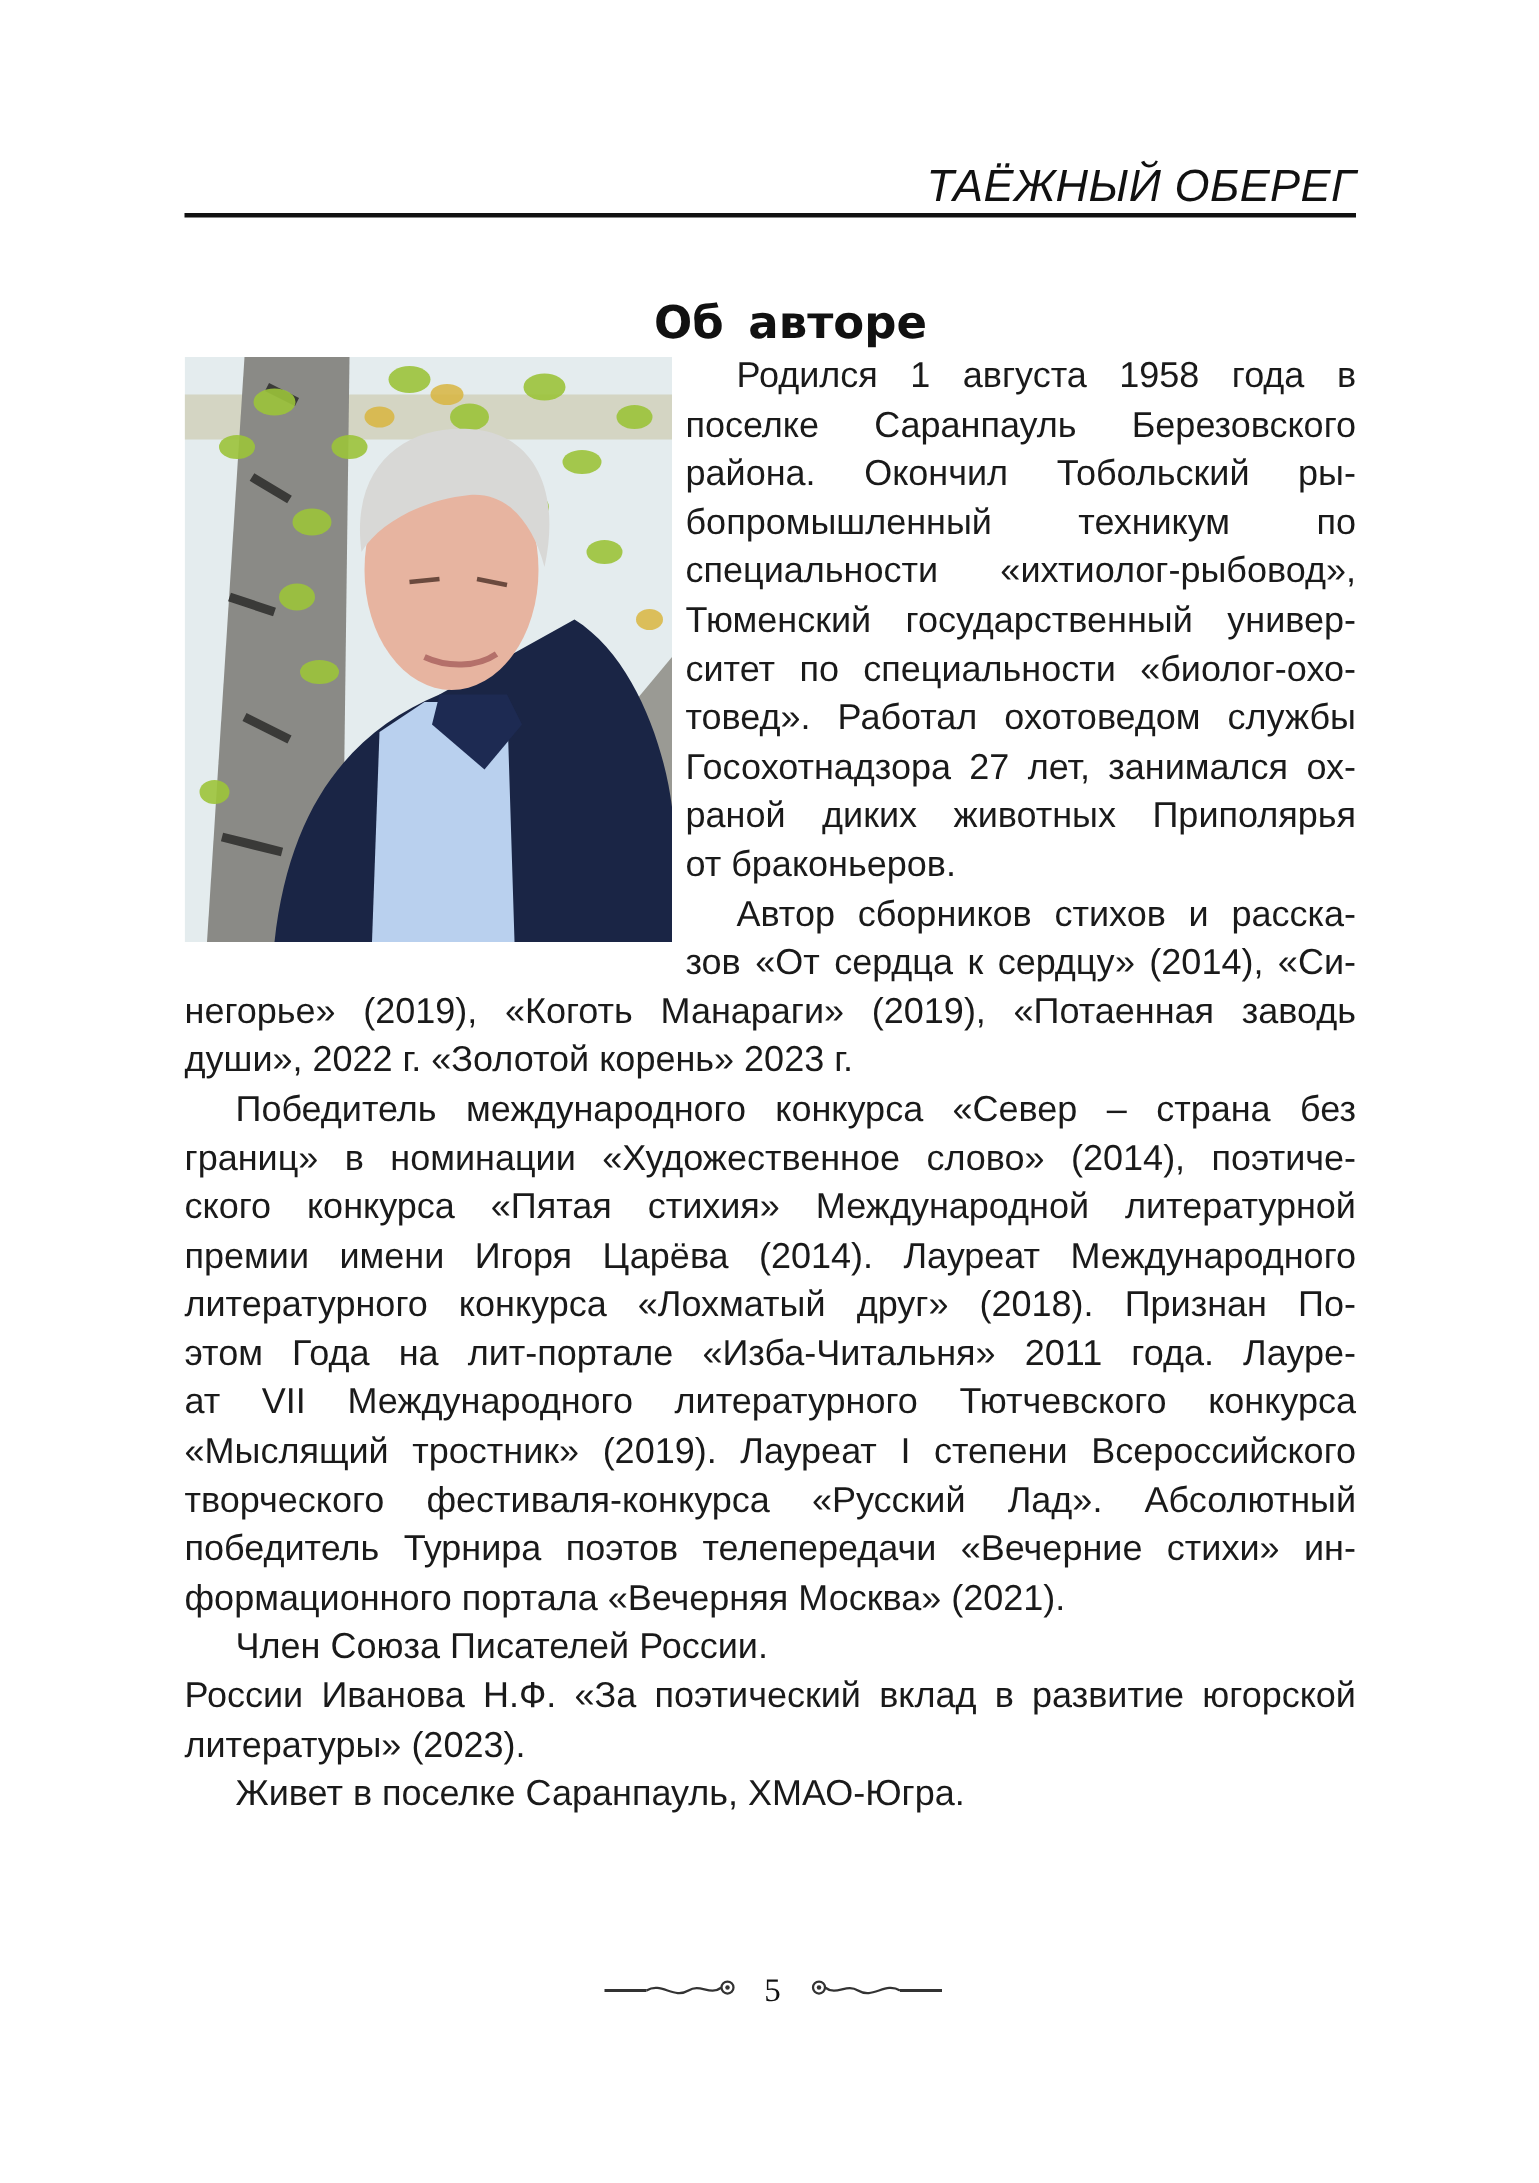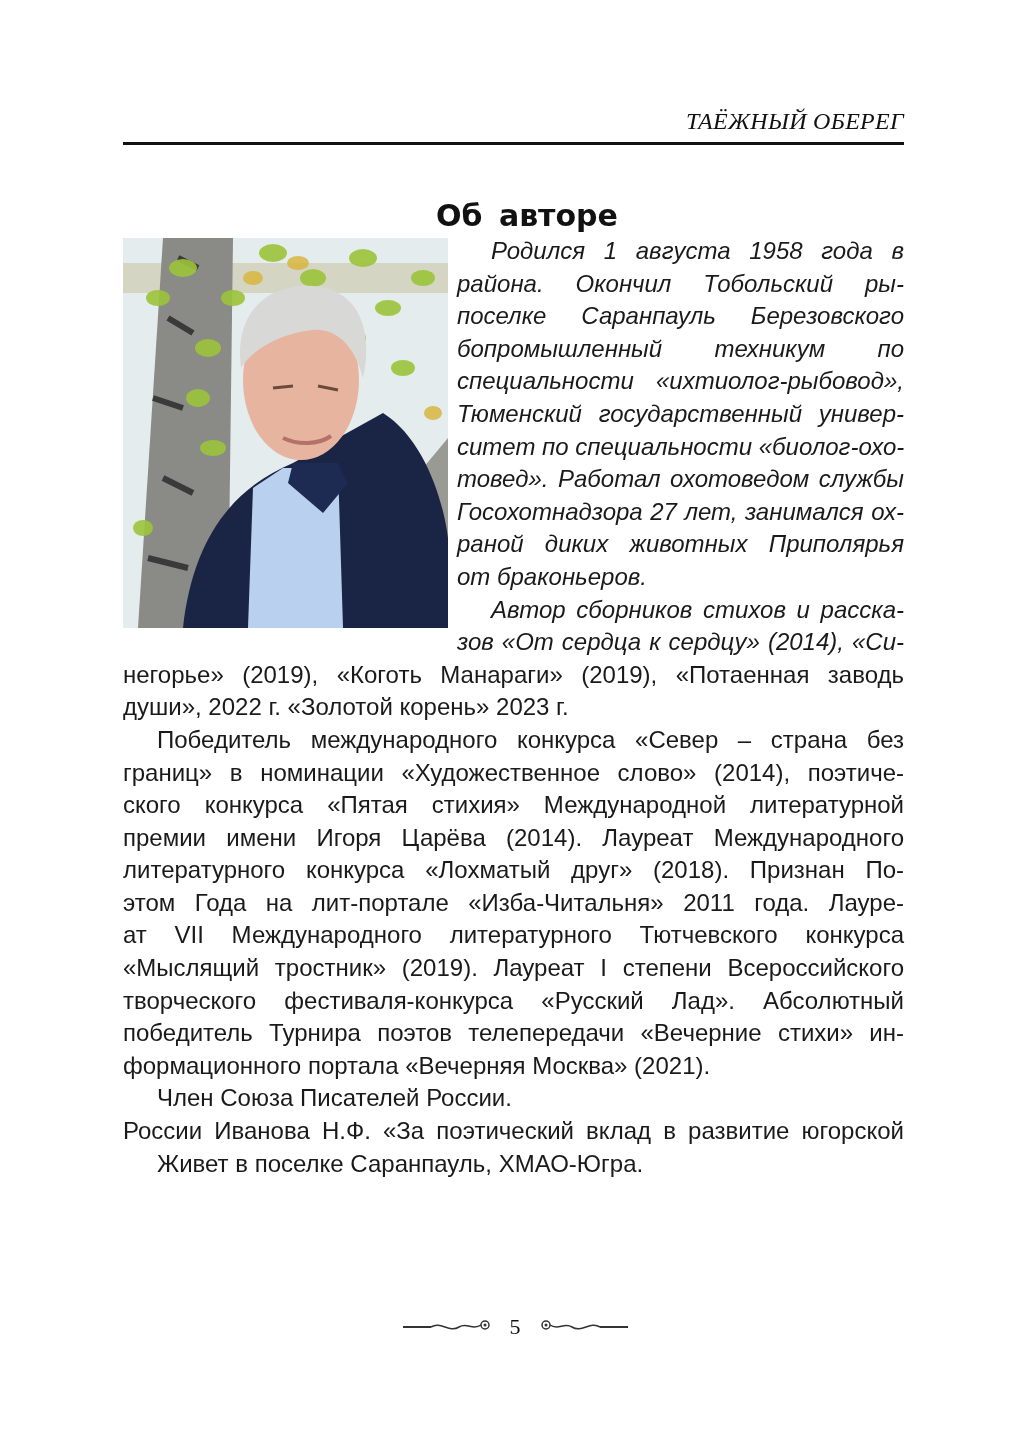--- a/index.html
+++ b/index.html
@@ -1,29 +1,29 @@
 <!DOCTYPE html>
 <html><head>
 <meta charset="utf-8">
 <style>
   html, body { margin:0; padding:0; background:#ffffff; }
   body { width:1026px; height:1455px; position:relative; overflow:hidden; color:#1a1a1a; }
   .running-head { position:absolute; left:123px; width:781px; top:108px; text-align:right;
-    font-family:Liberation Serif, serif; font-style:italic; font-size:24px; letter-spacing:0.3px; color:#111; }
+    font-family:Liberation Sans, sans-serif; font-style:italic; font-size:30px; letter-spacing:0.3px; color:#111; }
   .head-rule { position:absolute; left:123px; width:781px; top:142px; height:3px; background:#111; }
   .title { position:absolute; left:436px; top:198px; font-family:"DejaVu Sans", sans-serif;
     font-weight:bold; font-size:30px; color:#111; word-spacing:6px; }
   .photo { position:absolute; left:123px; top:238px; width:325px; height:390px; overflow:hidden; }
   .body { position:absolute; left:123px; top:235px; width:781px;
     font-family:"Liberation Sans Narrow","Liberation Sans", sans-serif; font-size:24px; line-height:32.6px;
     text-align:justify; color:#1a1a1a; }
   .line { display:block; white-space:nowrap; text-align-last:justify; text-align:justify; }
   .line.last { text-align-last:left; }
   .ind { padding-left:34px; }
-  .wrap { padding-left:334px;font-style:italic; }
+  .wrap { padding-left:334px; }
   .folio { position:absolute; left:400px; width:230px; top:1312px; height:30px; display:flex; align-items:center; justify-content:center; }
   .folio .num { font-family:"Liberation Serif", serif; font-size:22px; margin:0 14px; color:#111; }
 </style>
 </head>
 <body>
 
 <div class="running-head">ТАЁЖНЫЙ ОБЕРЕГ</div>
 <div class="head-rule"></div>
 
 <div class="title">Об  автоpe</div>
@@ -61,22 +61,22 @@
     <path d="M165 245 L200 275 L225 245 L215 225 L170 225 Z" fill="#1d2a52"></path>
     <ellipse cx="178" cy="142" rx="58" ry="80" fill="#e7b4a0"></ellipse>
     <path d="M118 130 C110 70 150 45 190 48 C230 50 252 85 240 140 C232 110 215 90 190 92 C160 95 130 110 118 130 Z" fill="#d8d8d6"></path>
     <path d="M150 150 L170 148 M195 148 L215 152" stroke="#6b4a3e" stroke-width="3"></path>
     <path d="M160 200 C175 207 195 207 208 198" stroke="#b4706a" stroke-width="4" fill="none"></path>
   </svg>
 </div>
 
 <div class="body">
   <span class="line wrap" style="padding-left:368px">Родился 1 августа 1958 года в</span>
+  <span class="line wrap">поселке Саранпауль Березовского</span>
   <span class="line wrap">района. Окончил Тобольский ры-</span>
-  <span class="line wrap">поселке Саранпауль Березовского</span>
   <span class="line wrap">бопромышленный техникум по</span>
   <span class="line wrap">специальности «ихтиолог-рыбовод»,</span>
   <span class="line wrap">Тюменский государственный универ-</span>
   <span class="line wrap">ситет по специальности «биолог-охо-</span>
   <span class="line wrap">товед». Работал охотоведом службы</span>
   <span class="line wrap">Госохотнадзора 27 лет, занимался ох-</span>
   <span class="line wrap">раной диких животных Приполярья</span>
   <span class="line wrap last">от браконьеров.</span>
   <span class="line wrap" style="padding-left:368px">Автор сборников стихов и расска-</span>
   <span class="line wrap">зов «От сердца к сердцу» (2014), «Си-</span>
@@ -88,20 +88,21 @@
   <span class="line">премии имени Игоря Царёва (2014). Лауреат Международного</span>
   <span class="line">литературного конкурса «Лохматый друг» (2018). Признан По-</span>
   <span class="line">этом  Года на лит-портале «Изба-Читальня» 2011 года. Лауре-</span>
   <span class="line">ат VII Международного литературного Тютчевского конкурса</span>
   <span class="line">«Мыслящий тростник» (2019). Лауреат I степени Всероссийского</span>
   <span class="line">творческого фестиваля-конкурса «Русский Лад».  Абсолютный</span>
   <span class="line">победитель Турнира поэтов телепередачи «Вечерние стихи» ин-</span>
   <span class="line last">формационного портала «Вечерняя Москва» (2021).</span>
   <span class="line ind last">Член Союза Писателей России.</span>
   <span class="line">России Иванова Н.Ф. «За поэтический вклад в развитие югорской</span>
+  <span class="line last">литературы» (2023).</span>
   <span class="line ind last">Живет в поселке Саранпауль, ХМАО-Югра.</span>
 </div>
 
 <div class="folio">
   <svg width="95" height="20" viewBox="0 0 95 20">
     <path d="M2 10 L30 10" stroke="#333" stroke-width="2"></path>
     <path d="M30 10 C40 4 48 16 58 10 C66 5 72 14 80 8" stroke="#333" stroke-width="1.5" fill="none"></path>
     <circle cx="84" cy="8" r="4" fill="none" stroke="#333" stroke-width="1.5"></circle>
     <circle cx="84" cy="8" r="1.5" fill="#333"></circle>
   </svg>

